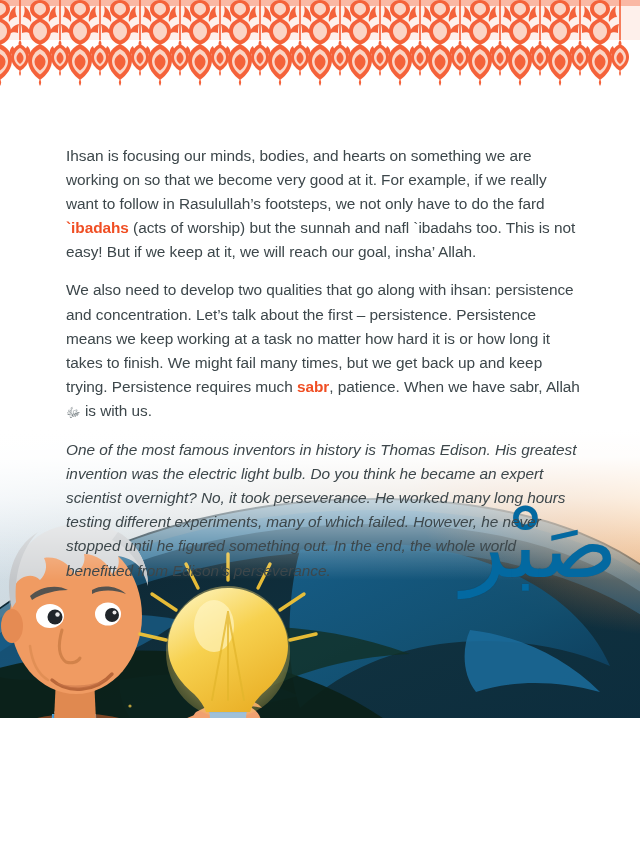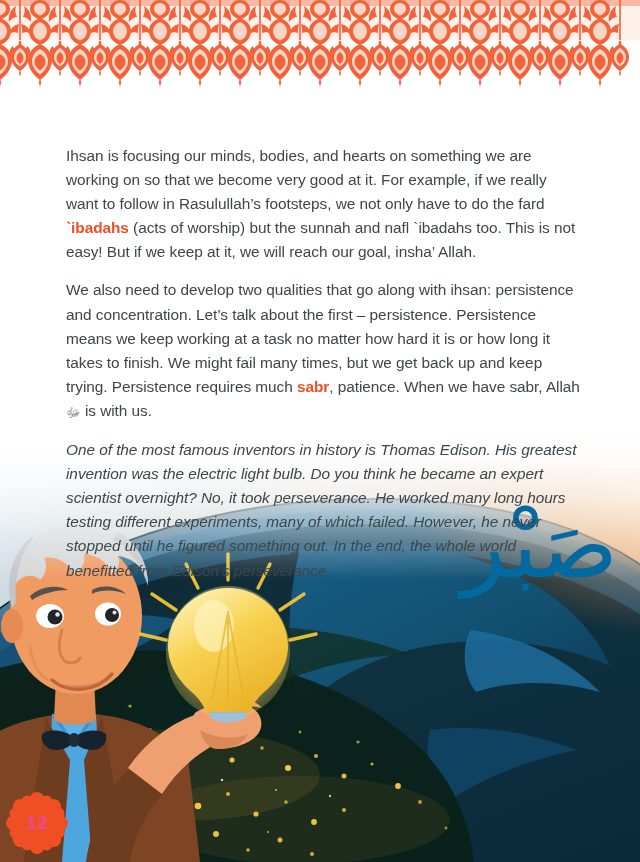--- a/index.html
+++ b/index.html
@@ -6,21 +6,21 @@
     margin: 0;
     padding: 0;
     background: #ffffff;
   }
   body {
     font-family: "Liberation Sans", sans-serif;
   }
   .page {
     position: relative;
     width: 640px;
-    height: 862px;
+    height: 718px;
     overflow: hidden;
     background: #ffffff;
   }
 
   
   .ornament-band {
     position: absolute;
     left: 0; top: 0;
     width: 640px;
     height: 92px;

